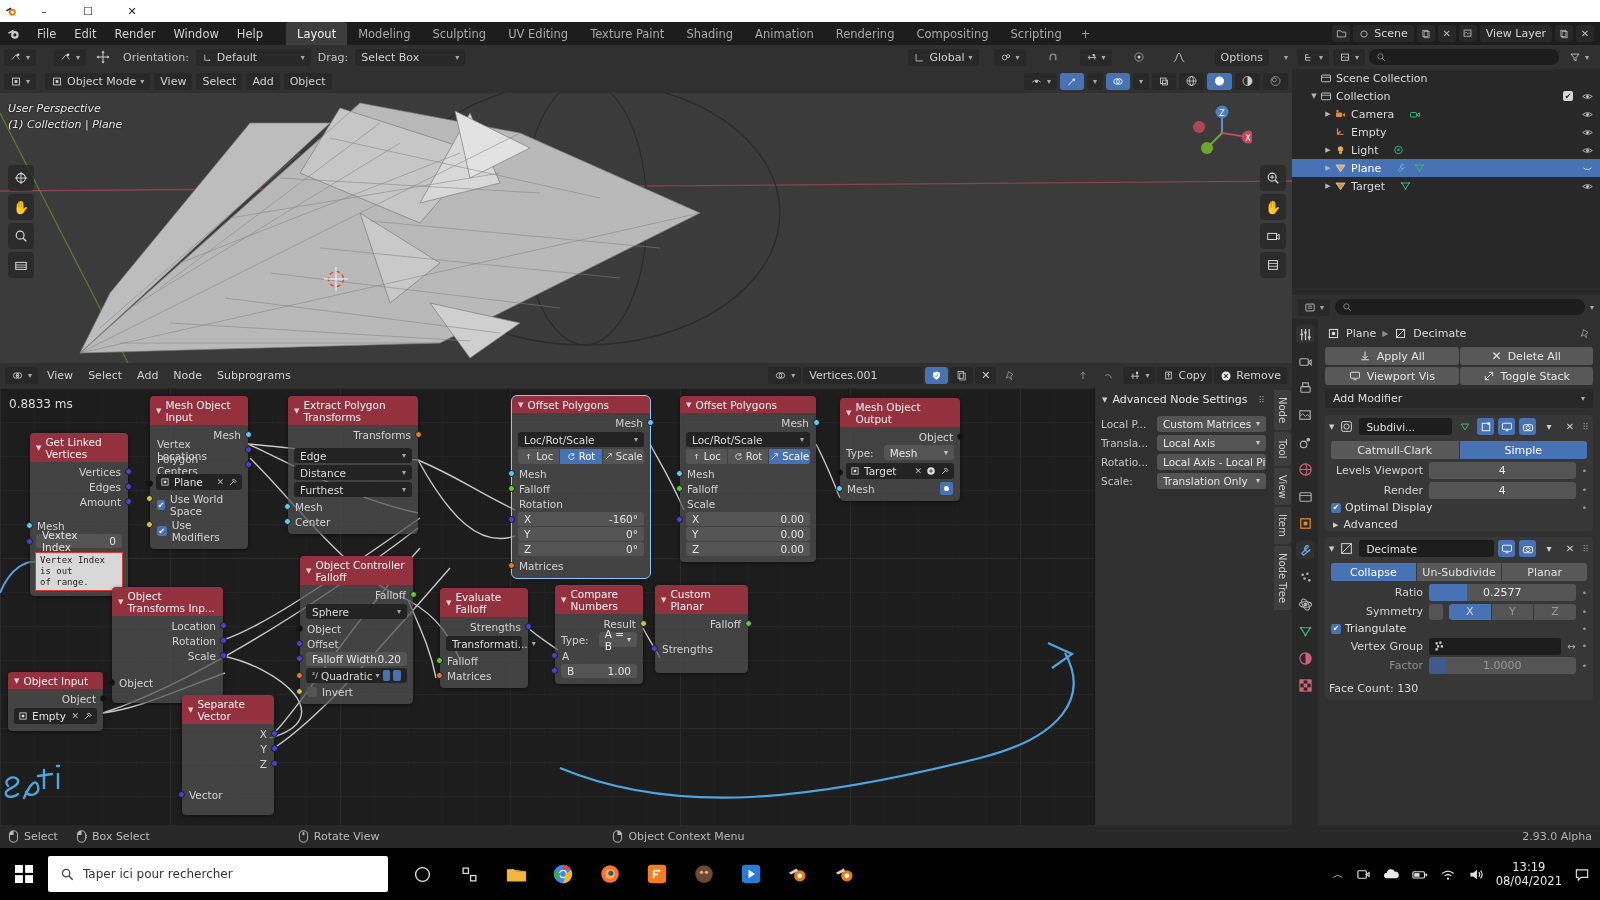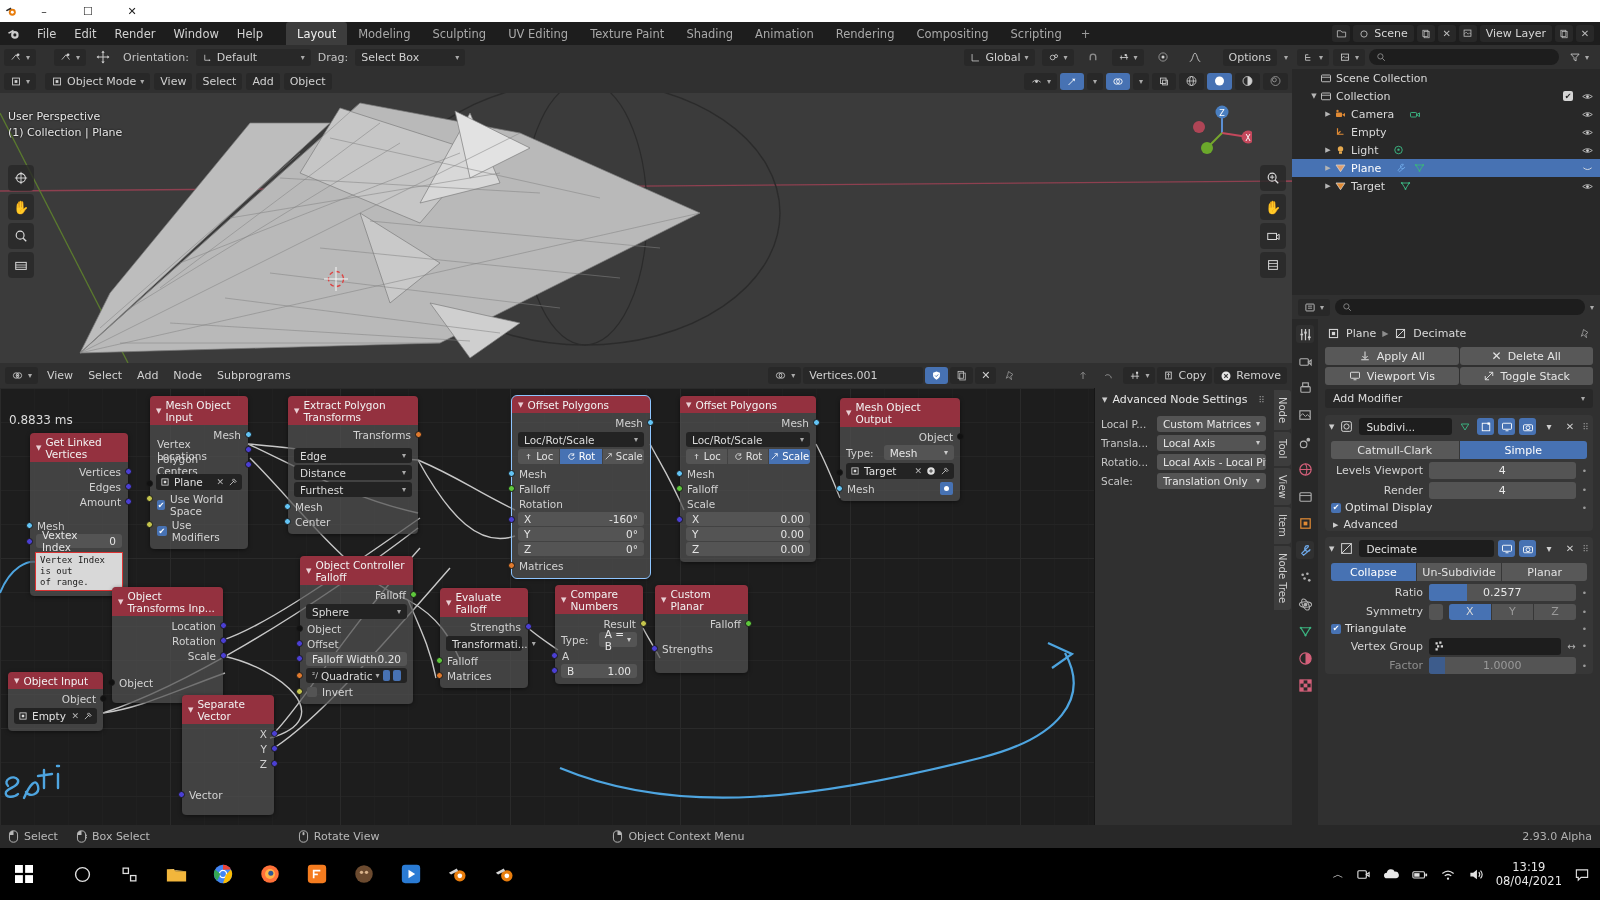--- a/index.html
+++ b/index.html
@@ -56,22 +56,22 @@
   .vp-header2 {
     position:absolute; left:0; top:24px; width:1292px; height:24px;
     background:#303030; display:flex; align-items:center; padding:0 4px; gap:4px; z-index:5;
   }
   .vp-btn { background:#282828; border-radius:3px; height:17px; display:flex; align-items:center;
             padding:0 6px; gap:4px; color:#d0d0d0; font-size:11px; white-space:nowrap; }
   .vp-btn.flat { background:transparent; }
   .vp-btn.on { background:#4772b3; color:#fff; }
   .vp-lbl { color:#c3c3c3; font-size:11px; padding:0 3px; }
   .vp-canvas { position:absolute; left:0; top:48px; width:1292px; height:270px; background:#3b3b3b; }
-  .vp-overlay-text { position:absolute; left:8px; top:64px; z-index:4; font-size:11px; color:#e8e8e8;
-                     text-shadow:0 0 2px #000; line-height:16px;}
+  .vp-overlay-text { position:absolute; left:8px; top:56px; z-index:4; font-size:11px; color:#e8e8e8;
+                     text-shadow:0 0 2px #000; line-height:16px;font-style:italic;}
   .vp-tools { position:absolute; left:8px; top:120px; z-index:4; display:flex; flex-direction:column; gap:3px;}
   .vp-tool { width:26px;height:26px; background:#282828cc; border-radius:4px;
              display:flex;align-items:center;justify-content:center; color:#ddd; font-size:13px;}
   .vp-right-tools { position:absolute; right:6px; top:120px; z-index:4; display:flex; flex-direction:column; gap:3px;}
   .gizmo { position:absolute; right:40px; top:58px; width:60px;height:60px; z-index:4;}
 
   
   .nodeeditor {
     position:absolute; left:0; top:363px; width:1292px; height:462px;
     background:#1d1d1d; overflow:hidden;
@@ -87,21 +87,21 @@
       linear-gradient(to bottom, #242424 1px, transparent 1px);
     background-size:34px 34px;
   }
   .ne-canvas::after{
     content:""; position:absolute; inset:0;
     background-image:
       linear-gradient(to right, #2a2a2a 1px, transparent 1px),
       linear-gradient(to bottom, #2a2a2a 1px, transparent 1px);
     background-size:170px 170px; pointer-events:none;
   }
-  .timer { position:absolute; left:9px; top:50px; color:#dcdcdc; font-size:12px; z-index:4;}
+  .timer { position:absolute; left:9px; top:34px; color:#dcdcdc; font-size:12px; z-index:4;}
 
   
   .node { position:absolute; background:#30303099; border-radius:5px;
           box-shadow:0 1px 4px #00000080; z-index:3; }
   .node.sel { outline:1.3px solid #8ec5ff; }
   .node-head { background:#94313f; color:#f2f2f2; font-size:10.5px;
                border-radius:4px 4px 0 0; padding:2.5px 6px; display:flex; align-items:center; gap:4px;}
   .node-head .tri { font-size:7px; color:#e9cfd4; }
   .node-body { background:#8080804d; padding:2px 0 5px; border-radius:0 0 4px 4px;}
   .nrow { display:flex; align-items:center; height:15px; padding:0 7px; font-size:10.5px; color:#d2d2d2; position:relative;}
@@ -326,21 +326,21 @@
             <path d="M12 12l-2-1.5v3z" fill="#c9c9c9"></path>
           </svg>
         <span>Default</span>
         <span style="margin-left:auto;font-size:8px;color:#aaa;">▾</span>
       </div>
       <div class="vp-lbl">Drag:</div>
       <div class="vp-btn" style="width:110px;">
         <span>Select Box</span>
         <span style="margin-left:auto;font-size:8px;color:#aaa;">▾</span>
       </div>
-      <div style="margin-left:auto;display:flex;align-items:center;gap:7px;">
+      <div style="margin-left:auto;display:flex;align-items:center;gap:15px;">
         <div class="vp-btn">
           <svg width="11" height="11" viewBox="0 0 16 16">
               <path d="M3 13V3M3 13h10" stroke="#c9c9c9" stroke-width="1.2" fill="none"></path>
             </svg>
           <span>Global</span>
           <span style="font-size:8px;color:#aaa;">▾</span>
         </div>
         <div class="vp-btn">
           <svg width="12" height="11" viewBox="0 0 16 16">
               <circle cx="6" cy="8" r="3.4" fill="none" stroke="#cfcfcf" stroke-width="1.2"></circle>
@@ -1680,20 +1680,21 @@
           <span style="color:#9a9a9a;font-size:9px;">•</span>
         </div>
         <div class="prow">
           <span class="lab" style="color:#8d8d8d;">Factor</span>
           <div class="fld" style="color:#9a9a9a;text-align:right;">
               <span class="bar" style="width:11%;background:#3d5c8c;"></span>
               <span>1.0000</span>
             </div>
           <span style="color:#9a9a9a;font-size:9px;">•</span>
         </div>
+        <div class="facecount">Face Count: 130</div>
       </div>
     </div>
   </div>
 
   <div class="statusbar">
     <div class="sb-item">
       <svg width="11" height="13" viewBox="0 0 12 16">
           <rect x="1" y="1" width="10" height="14" rx="5" fill="none" stroke="#b8b8b8" stroke-width="1.2"></rect>
           <path d="M1 6 V6 a5 5 0 0 1 5-5 V6 Z" fill="#b8b8b8"></path>
         </svg>
@@ -1725,20 +1726,27 @@
   </div>
 
   <div class="taskbar">
     <div class="tb-start">
       <svg width="18" height="18" viewBox="0 0 16 16">
           <rect x="0" y="0" width="7" height="7" fill="#fff"></rect>
           <rect x="9" y="0" width="7" height="7" fill="#fff"></rect>
           <rect x="0" y="9" width="7" height="7" fill="#fff"></rect>
           <rect x="9" y="9" width="7" height="7" fill="#fff"></rect>
         </svg>
+    </div>
+    <div class="tb-search">
+      <svg width="14" height="14" viewBox="0 0 16 16">
+          <circle cx="7" cy="7" r="4.2" fill="none" stroke="#444" stroke-width="1.4"></circle>
+          <line x1="10.3" y1="10.3" x2="14.5" y2="14.5" stroke="#444" stroke-width="1.6"></line>
+        </svg>
+      <span>Taper ici pour rechercher</span>
     </div>
     <div class="tb-icons">
       <div class="tb-ico">
         <svg width="17" height="17" viewBox="0 0 16 16">
             <circle cx="8" cy="8" r="6.5" fill="none" stroke="#e0e0e0" stroke-width="1.3"></circle>
           </svg>
       </div>
       <div class="tb-ico">
         <svg width="17" height="17" viewBox="0 0 16 16">
             <rect x="2" y="2" width="5" height="5" fill="none" stroke="#e0e0e0" stroke-width="1.2"></rect>

